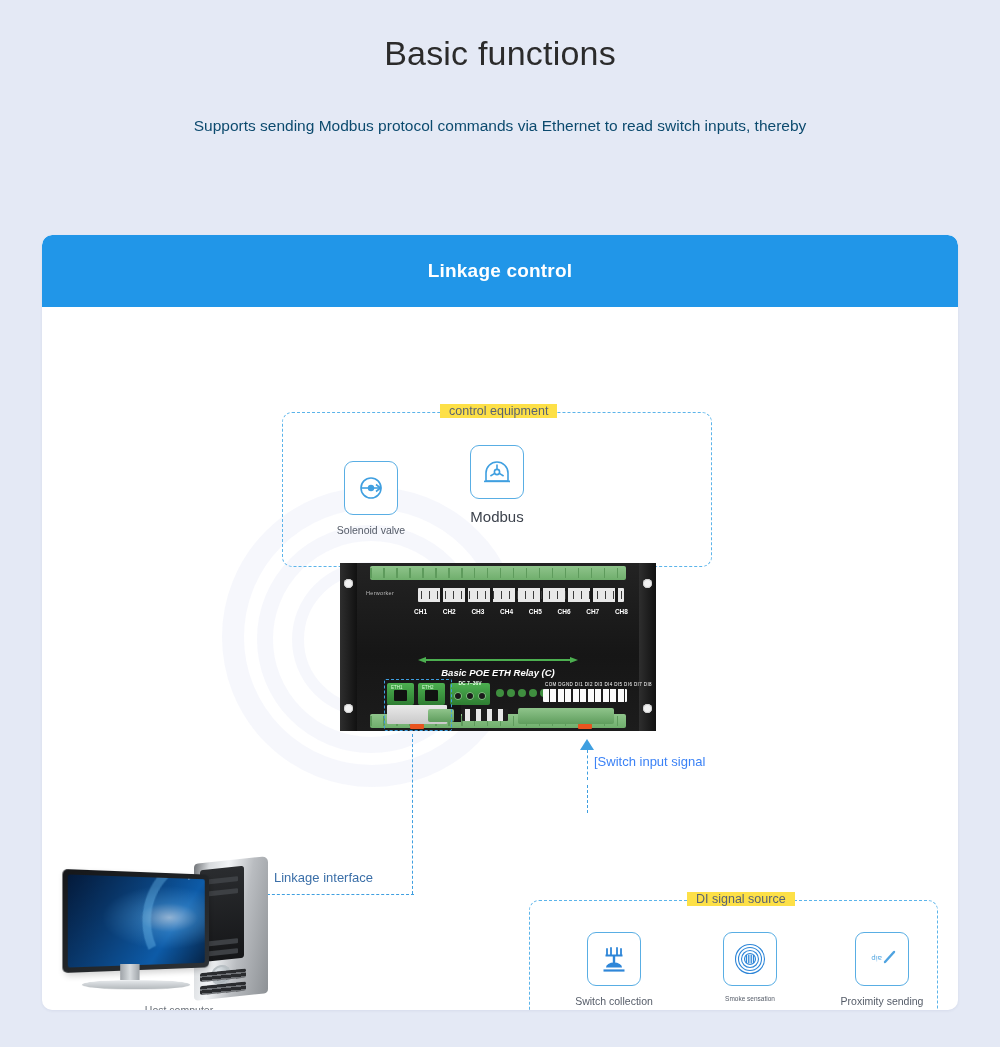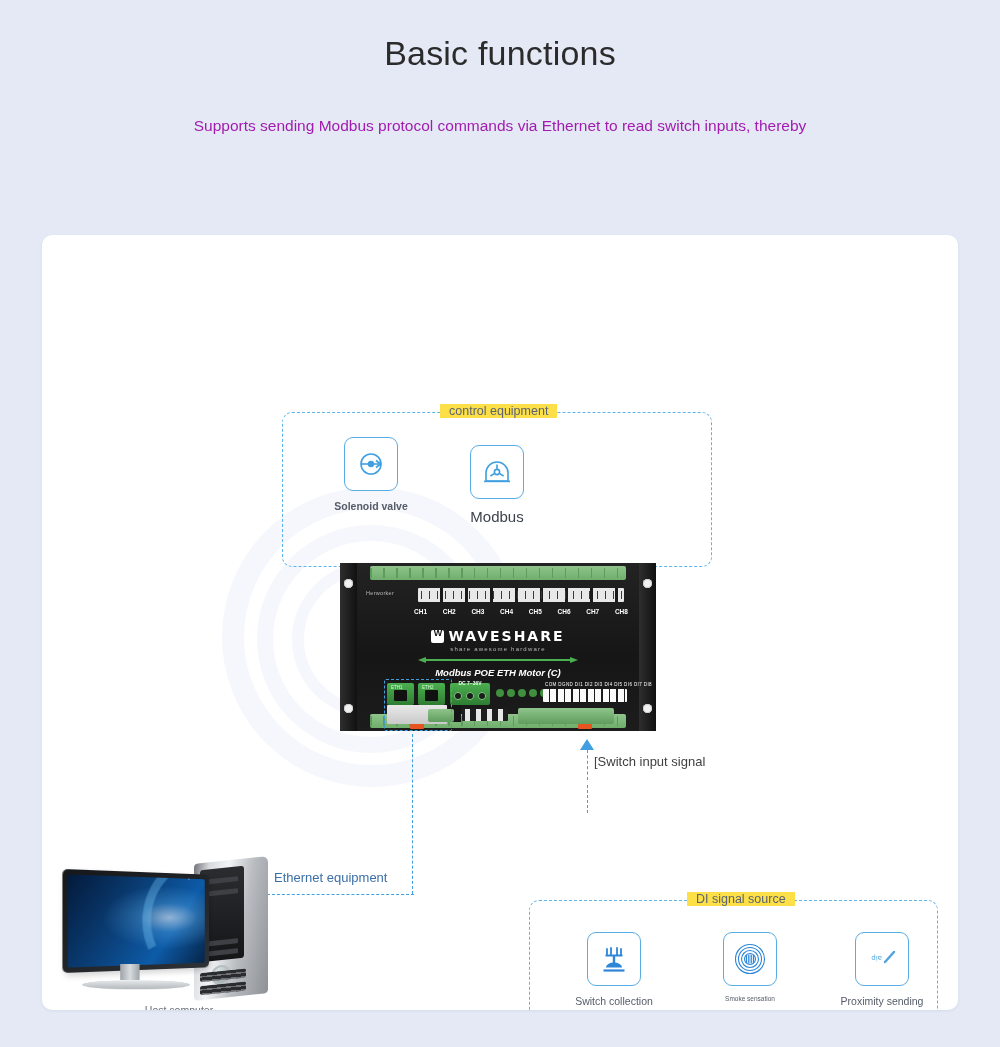--- a/index.html
+++ b/index.html
@@ -11,21 +11,21 @@
   }
   .page { position: relative; width: 1000px; height: 1047px; background: #e4e9f5; }
 
   
   .hdr-title {
     position: absolute; top: 34px; left: 0; width: 1000px;
     text-align: center; font-size: 34px; color: #2b2b2b; letter-spacing: .2px;
   }
   .hdr-sub1 {
     position: absolute; top: 117px; left: 0; width: 1000px;
-    text-align: center; font-size: 15.5px; color: #a21caf;
+    text-align: center; font-size: 15.5px; color: #0c4a6e;
   }
   .hdr-sub2 {
     position: absolute; top: 162px; left: 0; width: 1000px;
     text-align: center; font-size: 15.5px; color: #4f5765;
   }
 
   
   .card {
     position: absolute; left: 42px; top: 235px; width: 916px; height: 775px;
     background: #fff; border-radius: 10px; overflow: hidden;
@@ -299,31 +299,34 @@
 </head>
 <body>
 
 <div class="page">
 
   <div class="hdr-title">Basic functions</div>
   <div class="hdr-sub1">Supports sending Modbus protocol commands via Ethernet to read switch inputs, thereby</div>
 
   <div class="card">
 
+    <div class="card-bar">
+      <span class="card-bar-label">Linkage control</span>
+    </div>
 
     <div class="canvas">
 
       <div class="wm wm1"></div>
       <div class="wm wm2"></div>
       <div class="wm wm3"></div>
 
       <div class="group g-ctrl"></div>
       <div class="group-title g-ctrl-title">control equipment</div>
 
-      <div class="icon-cell" style="left:282px; top:130px; width:94px;font-weight:bold;">
+      <div class="icon-cell" style="left:282px; top:154px; width:94px;">
         <div class="icon-box">
           <svg class="svg-ico" width="32" height="32" viewBox="0 0 32 32" fill="none" stroke="#3f9fe0" stroke-width="1.6">
             <circle cx="16" cy="16" r="10"></circle>
             <line x1="6" y1="16" x2="26" y2="16"></line>
             <circle cx="16" cy="16" r="3.2" fill="#3f9fe0" stroke="none"></circle>
             <polyline points="21,12.5 25.5,16 21,19.5" fill="none"></polyline>
           </svg>
         </div>
         <div class="icon-label">Solenoid valve</div>
       </div>
@@ -368,32 +371,28 @@
           <span>CH1</span>
           <span>CH2</span>
           <span>CH3</span>
           <span>CH4</span>
           <span>CH5</span>
           <span>CH6</span>
           <span>CH7</span>
           <span>CH8</span>
         </div>
 
-        <div class="brand">
-          <div><span class="brand-logo"></span><span class="brand-name">WAVESHARE</span></div>
-          <div class="brand-sub">share awesome hardware</div>
-        </div>
 
         <div class="green-arrow">
           <div class="l"></div>
             <div class="bar"></div>
             <div class="r"></div>
         </div>
 
-        <div class="board-model">Modbus POE ETH Motor (C)</div>
+        <div class="board-model">Basic POE ETH Relay (C)</div>
 
         <div class="eth-port eth1"></div>
         <div class="eth-lbl" style="left:51px;">ETH1</div>
         <div class="eth-port eth2"></div>
         <div class="eth-lbl" style="left:82px;">ETH2</div>
 
         <div class="dc-block">
           <div class="hole" style="left:4px;"></div>
           <div class="hole" style="left:16px;"></div>
           <div class="hole" style="left:28px;"></div>
@@ -418,21 +417,21 @@
         <div class="bot-green"></div>
 
         <div class="orange-tab" style="left:70px; top:161px;"></div>
         <div class="orange-tab" style="left:238px; top:161px;"></div>
 
         <div class="board-hl"></div>
       </div>
 
       <div class="arrow-up" style="left:538px; top:432px;"></div>
       <div class="v-dash" style="left:545px; top:443px; height:30px;"></div>
-      <div class="conn-label" style="left:552px; top:447px; color:#404040;">[Switch input signal</div>
+      <div class="conn-label" style="left:552px; top:447px; color:#3b82f6;">[Switch input signal</div>
       <div class="v-dash" style="left:545px; top:478px; height:28px;"></div>
 
       <div class="group g-di"></div>
       <div class="group-title g-di-title">DI signal source</div>
 
       <div class="icon-cell" style="left:525px; top:625px; width:94px;">
         <div class="icon-box">
           <svg class="svg-ico" width="32" height="32" viewBox="0 0 32 32" fill="none" stroke="#2e86d8" stroke-width="1.8">
             <path d="M9 6 V12 M13 5 V12 M19 5 V12 M23 6 V12" stroke-linecap="round"></path>
             <path d="M7.5 12.5 H24.5" stroke-width="2"></path>
@@ -463,21 +462,21 @@
             <line x1="20" y1="20" x2="29" y2="10" stroke-width="2.4" stroke-linecap="round"></line>
             <text x="9" y="20" font-family="DejaVu Sans, sans-serif" font-size="7" fill="#4ea3e0" stroke="none" transform="rotate(180 13 17)">aip</text>
           </svg>
         </div>
         <div class="icon-label">Proximity sending</div>
       </div>
 
       <div class="v-dash" style="left:370px; top:427px; height:160px;"></div>
       <div class="h-dash" style="left:215px; top:587px; width:157px;"></div>
       <div class="arrow-left" style="left:204px; top:580px;"></div>
-      <div class="conn-label" style="left:232px; top:563px;">Ethernet equipment</div>
+      <div class="conn-label" style="left:232px; top:563px;">Linkage interface</div>
 
       <div class="pc">
         <div class="tower">
           <div class="tower-face">
             <div class="slot" style="top:10px;"></div>
             <div class="slot" style="top:22px;"></div>
             <div class="slot" style="top:72px;"></div>
             <div class="slot" style="top:82px;"></div>
           </div>
           <div class="tower-btn"></div>

